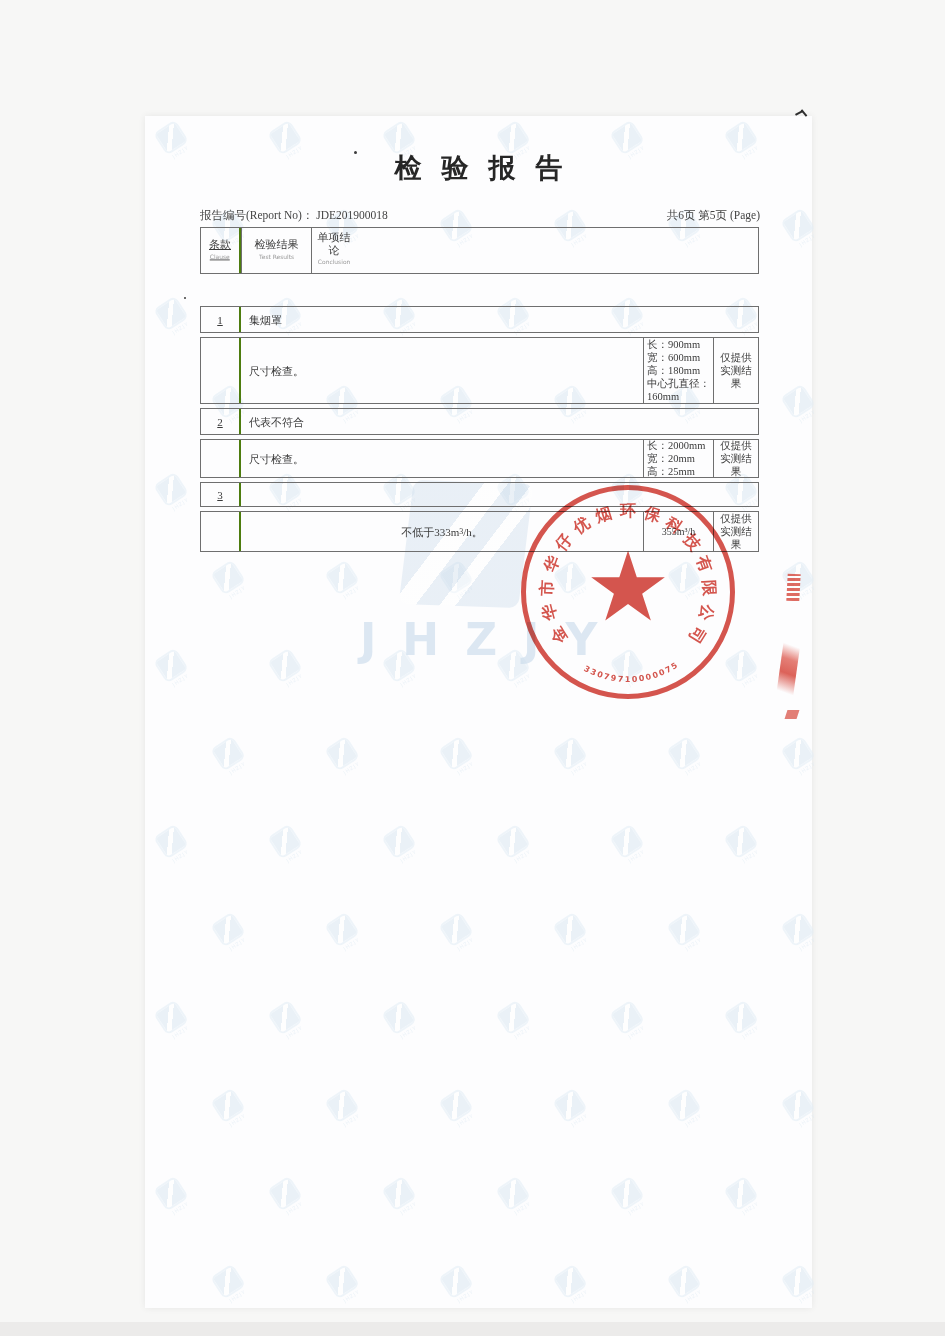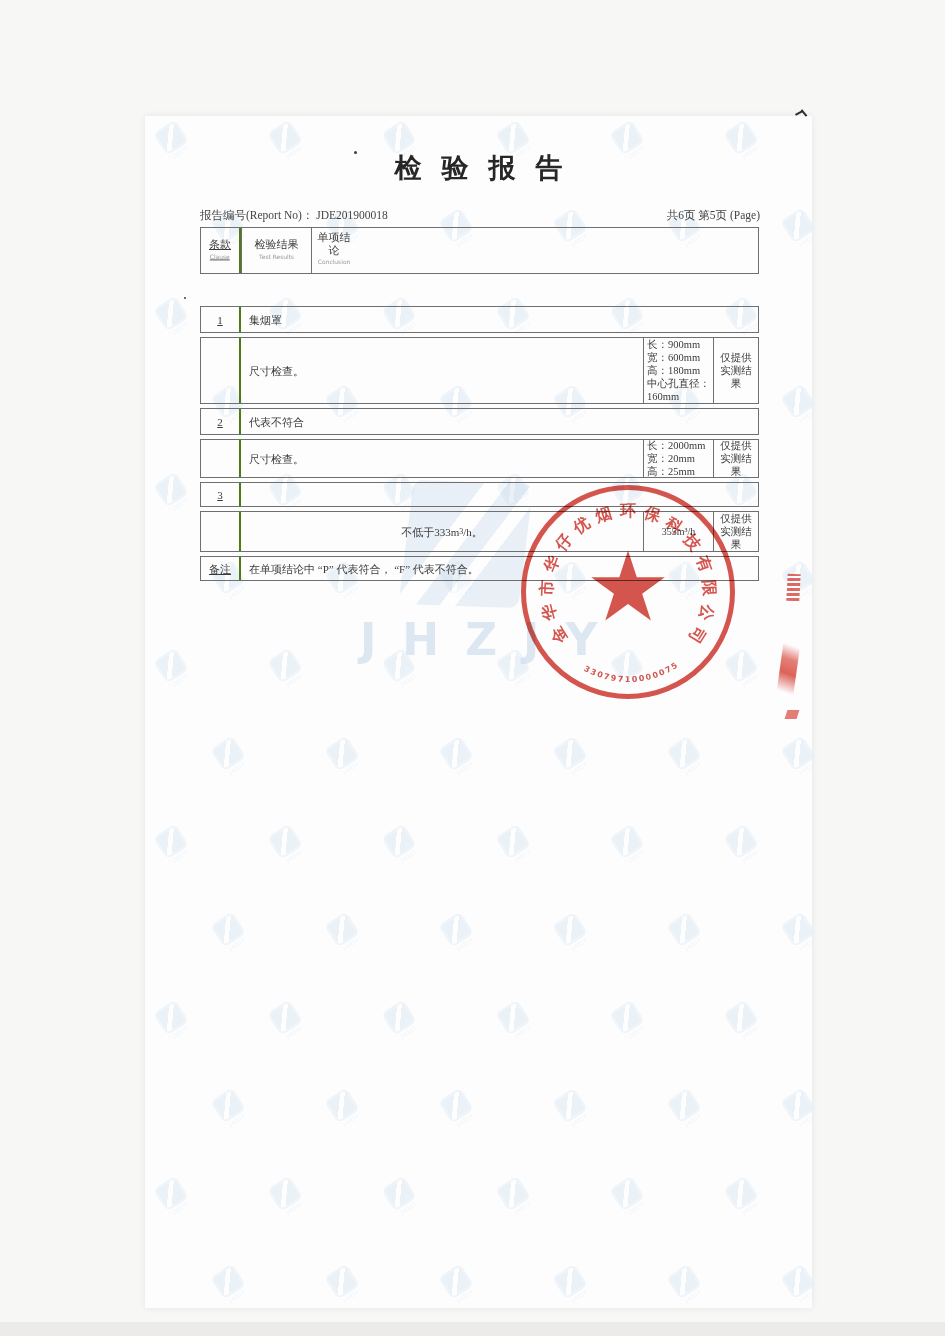--- a/index.html
+++ b/index.html
@@ -482,24 +482,20 @@
     <div class="cell c-clause"></div>
     <div class="cell c-item" style="flex-direction:row;align-items:center;">
       <span>不低于333m</span>
         <sup>3</sup>
         <span> /h。</span>
     </div>
     <div class="cell c-result centered" style="font-size:10px;">355m³/h</div>
     <div class="cell c-concl">仅提供实测结果</div>
   </div>
 
-  <div class="tbox" style="top:556px;height:25px;">
-    <div class="cell c-clause">备注</div>
-    <div class="cell c-item">在单项结论中 “P” 代表符合， “F” 代表不符合。</div>
-  </div>
 
 </div>
 
 <div class="stamp">
   <div class="stamp-circle"></div>
   <div id="stamp-text">
       <span class="st-ch" style="transform: translate(-50%, -50%) rotate(-122deg) translateY(-81px);">金</span>
       <span class="st-ch" style="transform: translate(-50%, -50%) rotate(-104.571deg) translateY(-81px);">华</span>
       <span class="st-ch" style="transform: translate(-50%, -50%) rotate(-87.1429deg) translateY(-81px);">市</span>
       <span class="st-ch" style="transform: translate(-50%, -50%) rotate(-69.7143deg) translateY(-81px);">华</span>

